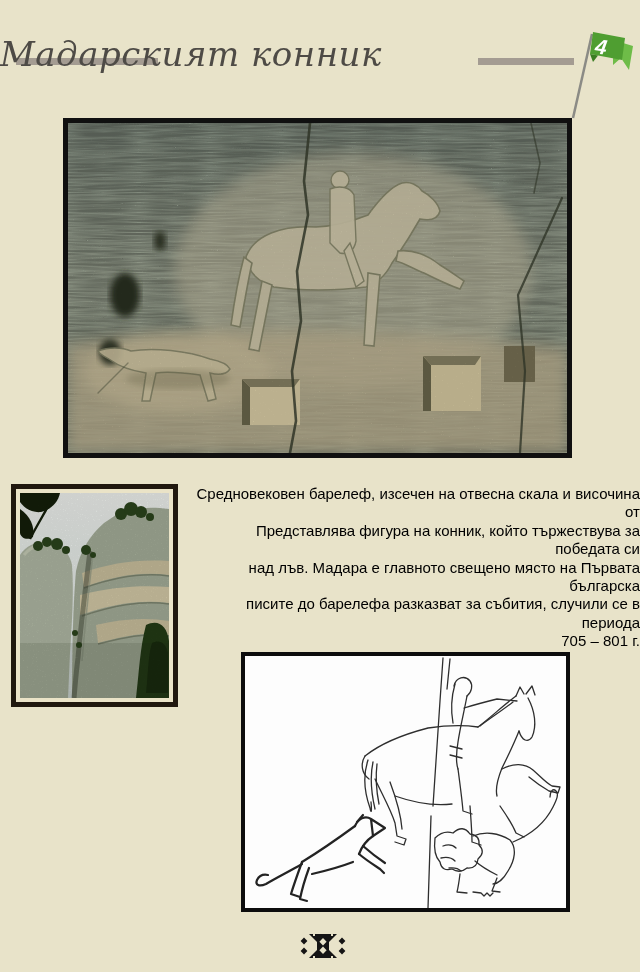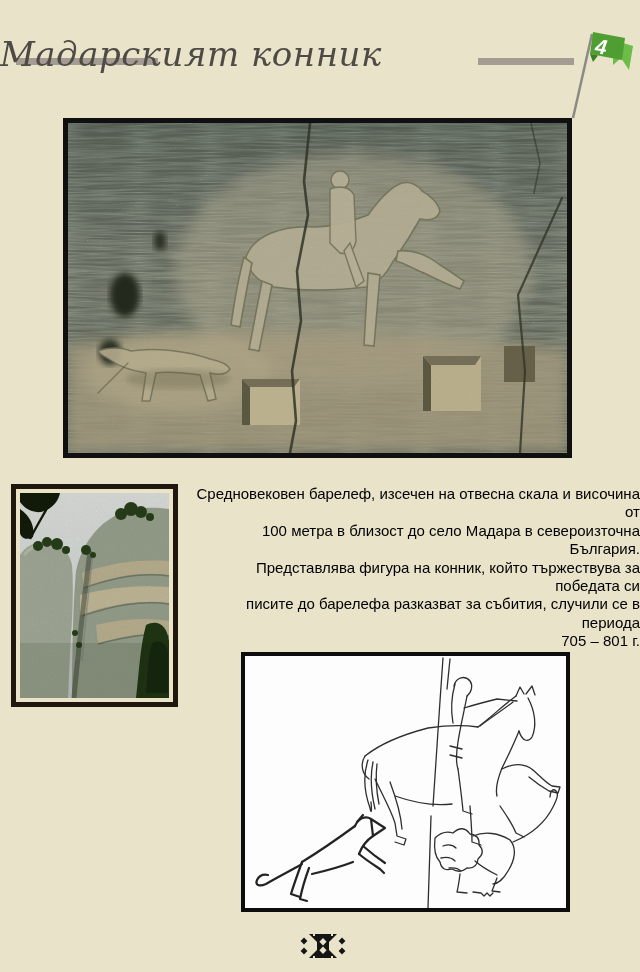--- a/index.html
+++ b/index.html
@@ -186,22 +186,22 @@
     <path d="M0,16 C10,23 15,33 13,44 C7,48 1,45 0,40 Z"></path>
   </g>
   <path d="M33,4 C26,18 17,32 10,46" stroke="#141f0a" stroke-width="2.4" fill="none"></path>
   <rect y="150" width="149" height="55" fill="#20281c" opacity="0.12"></rect>
   <rect width="149" height="205" fill="#2a3322" filter="url(#noise2)" opacity="0.14"></rect>
 </svg>
 </div>
 
 <div class="caption">
   <div>Средновековен барелеф, изсечен на отвесна скала и височина от</div>
-  <div>100 метра в близост до село Мадара в североизточна България.</div>
   <div>Представлява фигура на конник, който тържествува за победата си</div>
+  <div>над лъв. Мадара е главното свещено място на Първата българска</div>
   <div>писите до барелефа разказват за събития, случили се в периода</div>
   <div>705 – 801 г.</div>
 </div>
 
 <div class="drawing">
 <svg width="321" height="252" viewBox="0 0 321 252">
   <g stroke="#2e2e2e" stroke-width="1.3" fill="none" stroke-linecap="round" stroke-linejoin="round">
 
     <path d="M198,2 L195,45 L188,150"></path>
     <path d="M186,160 L183,252"></path>

